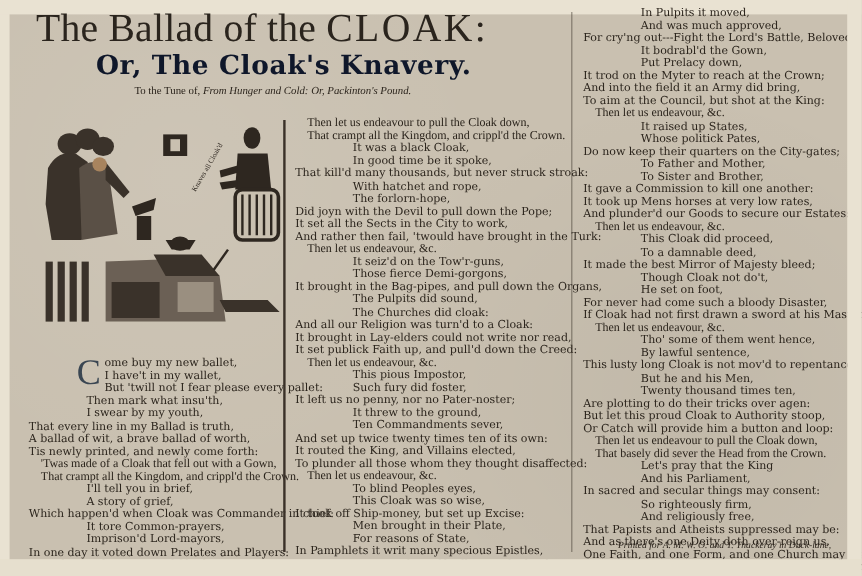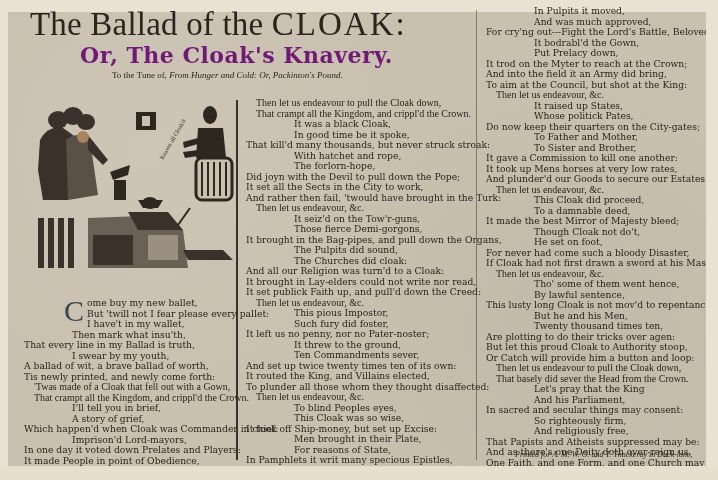--- a/index.html
+++ b/index.html
@@ -19,21 +19,21 @@
   }
   .torn-top { position:absolute; left:0; top:0; width:718px; height:12px; background:#e9e2d2; }
   .title {
     position:absolute; left:30px; top:6px; width:440px;
     font-size:33px; line-height:36px; letter-spacing:0.2px; color:#2a241d;
     white-space:nowrap;
   }
   .title .caps { font-weight:normal; letter-spacing:2px; }
   .subtitle {
     position:absolute; left:80px; top:42px; width:360px;
-    font-size:22px; font-weight:bold; line-height:26px; color:#701a75;
+    font-size:22px; font-weight:bold; line-height:26px; color:#0f172a;
     font-family:"DejaVu Serif", serif; letter-spacing:0.5px; white-space:nowrap;
   }
   .tune {
     position:absolute; left:112px; top:70px; width:320px;
     font-size:9px; line-height:11px; white-space:nowrap;
   }
   .tune i { font-style:italic;margin-top:14px; }
   .woodcut {
     position:absolute; left:18px; top:100px; width:220px; height:170px;
   }
@@ -122,32 +122,33 @@
     <rect x="130" y="135" width="30" height="25" fill="#9a8f80"></rect>
     <line x1="160" y1="125" x2="172" y2="108" stroke="#2e2720" stroke-width="2"></line>
     <path d="M165 150 L205 150 L215 160 L170 160 Z" fill="#3a322a"></path>
     <rect x="75" y="135" width="40" height="30" fill="#3a322a"></rect>
   </g>
 </svg>
 
 <div class="col col1">
   <span class="dropcap">C</span>
   <span class="l i1">ome buy my new ballet,</span>
+  <span class="l i2">I have't in my wallet,</span>
   <span class="l">But 'twill not I fear please every pallet:</span>
-  <span class="l i2">I have't in my wallet,</span>
   <span class="l i2">Then mark what insu'th,</span>
+  <span class="l i2">I swear by my youth,</span>
   <span class="l">That every line in my Ballad is truth,</span>
-  <span class="l i2">I swear by my youth,</span>
   <span class="l">A ballad of wit, a brave ballad of worth,</span>
   <span class="l">Tis newly printed, and newly come forth:</span>
   <span class="l i1 rom">'Twas made of a Cloak that fell out with a Gown,</span>
   <span class="l i1 rom">That crampt all the Kingdom, and crippl'd the Crown.</span>
   <span class="l i2">I'll tell you in brief,</span>
   <span class="l i2">A story of grief,</span>
   <span class="l">Which happen'd when Cloak was Commander in chief:</span>
+  <span class="l i2">It tore Common-prayers,</span>
   <span class="l i2">Imprison'd Lord-mayors,</span>
   <span class="l">In one day it voted down Prelates and Players:</span>
   <span class="l">It made People in point of Obedience,</span>
   <span class="l">And the Covenant did cut off the Oath of Allegiance.</span>
 </div>
 
 <div class="rule" style="left:236px; top:100px; width:2px; height:360px;"></div>
 
 <div class="col col2">
   <span class="l i1 rom">Then let us endeavour to pull the Cloak down,</span>

